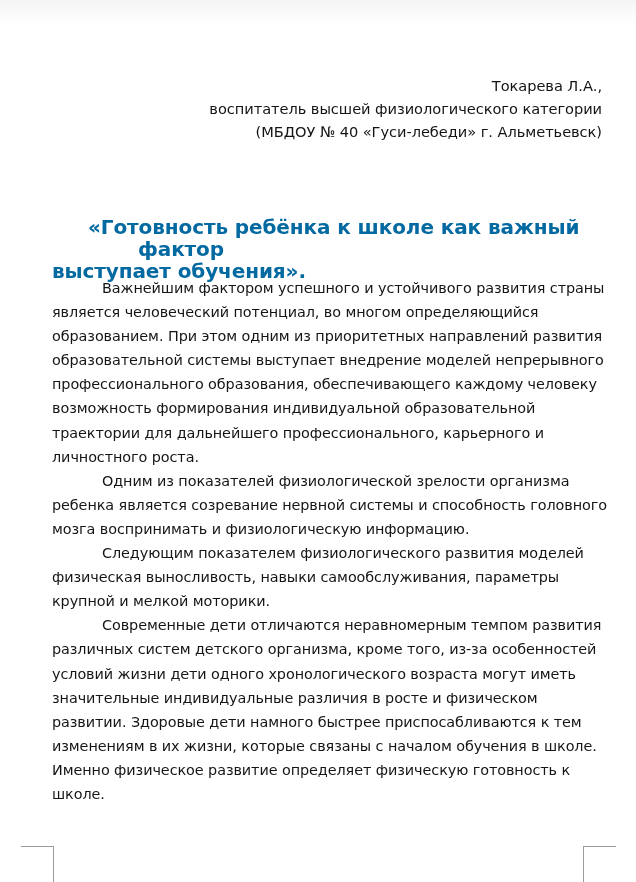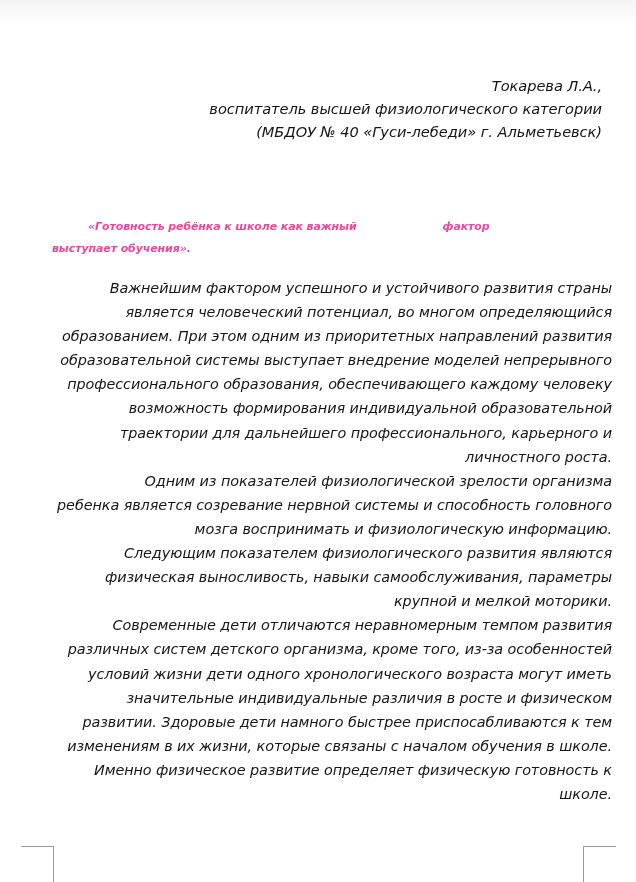--- a/index.html
+++ b/index.html
@@ -14,21 +14,20 @@
     color: #111111;
     overflow: hidden;
     position: relative;
   }
   .page {
     position: relative;
     width: 636px;
     height: 882px;
     background: #ffffff;
     box-sizing: border-box;
-    font-style: italic;
   }
   .top-fade {
     position: absolute;
     top: 0;
     left: 0;
     width: 636px;
     height: 26px;
     background: linear-gradient(to bottom, #f4f4f5 0%, #fafafa 45%, #ffffff 100%);
     pointer-events: none;
   }
@@ -49,24 +48,24 @@
     display: block;
     white-space: nowrap;
   }
 
   
   .doc-title {
     position: absolute;
     top: 216px;
     left: 52px;
     width: 560px;
-    font-size: 11px;
+    font-size: 20px;
     line-height: 22px;
     font-weight: bold;
-    color: #ec4899;
+    color: #0369a1;
     letter-spacing: -0.1px;
   }
   .title-first {
     display: block;
     text-indent: 36px;
   }
   .title-gap {
     display: inline-block;
     width: 86px;
   }
@@ -81,21 +80,21 @@
     left: 52px;
     width: 560px;
     font-size: 14.4px;
     line-height: 24.1px;
     color: #151515;
     letter-spacing: -0.08px;
   }
   .para {
     margin: 0;
     text-indent: 50px;
-    text-align: right;
+    text-align: left;
     white-space: normal;
   }
 
   
   .corner-mark {
     position: absolute;
     width: 33px;
     height: 40px;
   }
   .corner-mark .h-rule {
@@ -138,21 +137,21 @@
   </div>
 
   <div class="doc-title">
     <span class="title-first"><span>«Готовность ребёнка к школе как важный</span><span class="title-gap"></span><span>фактор</span></span>
     <span class="title-second">выступает обучения».</span>
   </div>
 
   <div class="body-text">
     <p class="para">Важнейшим фактором успешного и устойчивого развития страны является человеческий потенциал, во многом определяющийся образованием. При этом одним из приоритетных направлений развития образовательной системы выступает внедрение моделей непрерывного профессионального образования, обеспечивающего каждому человеку возможность формирования индивидуальной образовательной траектории для дальнейшего профессионального, карьерного и личностного роста.</p>
     <p class="para">Одним из показателей физиологической зрелости организма ребенка является созревание нервной системы и способность головного мозга воспринимать и физиологическую информацию.</p>
-    <p class="para">Следующим показателем физиологического развития являются физическая выносливость, навыки самообслуживания, параметры крупной и мелкой моторики.</p>
+    <p class="para">Следующим показателем физиологического развития моделей физическая выносливость, навыки самообслуживания, параметры крупной и мелкой моторики.</p>
     <p class="para">Современные дети отличаются неравномерным темпом развития различных систем детского организма, кроме того, из-за особенностей условий жизни дети одного хронологического возраста могут иметь значительные индивидуальные различия в росте и физическом развитии. Здоровые дети намного быстрее приспосабливаются к тем изменениям в их жизни, которые связаны с началом обучения в школе. Именно физическое развитие определяет физическую готовность к школе.</p>
 
   </div>
 
   <div class="corner-mark left">
     <div class="h-rule"></div>
     <div class="v-rule"></div>
   </div>
 
   <div class="corner-mark right">

